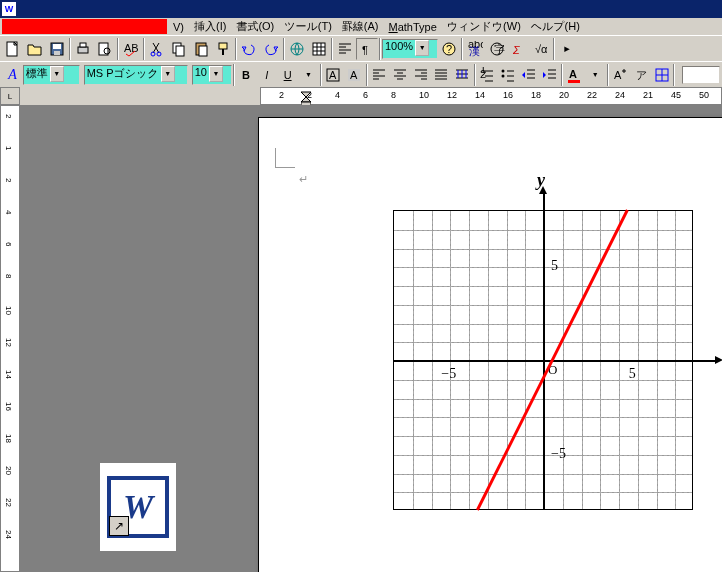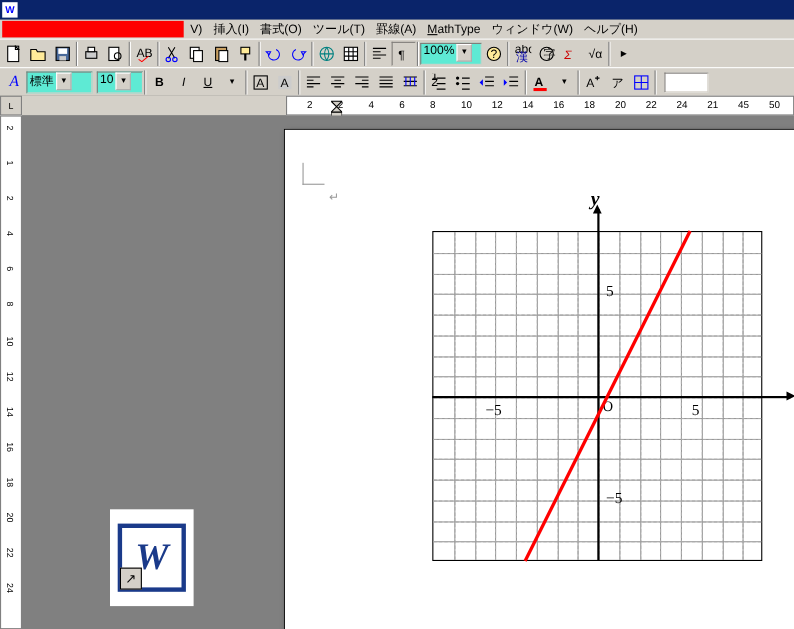--- a/index.html
+++ b/index.html
@@ -199,20 +199,24 @@
       </svg>
     </div>
   <div class="tb-sep"></div>
   <div class="tb-btn">▸</div>
 </div>
 
 <div class="formatbar">
   <div class="tb-btn" style="color:#00f;font-style:italic;font-family:serif;font-size:14px">A</div>
   <div class="combo" style="width:60px">
       <span>標準</span>
+      <span class="arrow">▼</span>
+    </div>
+  <div class="combo" style="width:110px;margin-left:4px">
+      <span>MS Pゴシック</span>
       <span class="arrow">▼</span>
     </div>
   <div class="combo" style="width:42px;margin-left:4px">
       <span>10</span>
       <span class="arrow">▼</span>
     </div>
   <div class="tb-sep"></div>
   <div class="tb-btn" style="font-weight:bold">B</div>
   <div class="tb-btn" style="font-style:italic">I</div>
   <div class="tb-btn" style="text-decoration:underline">U</div>

